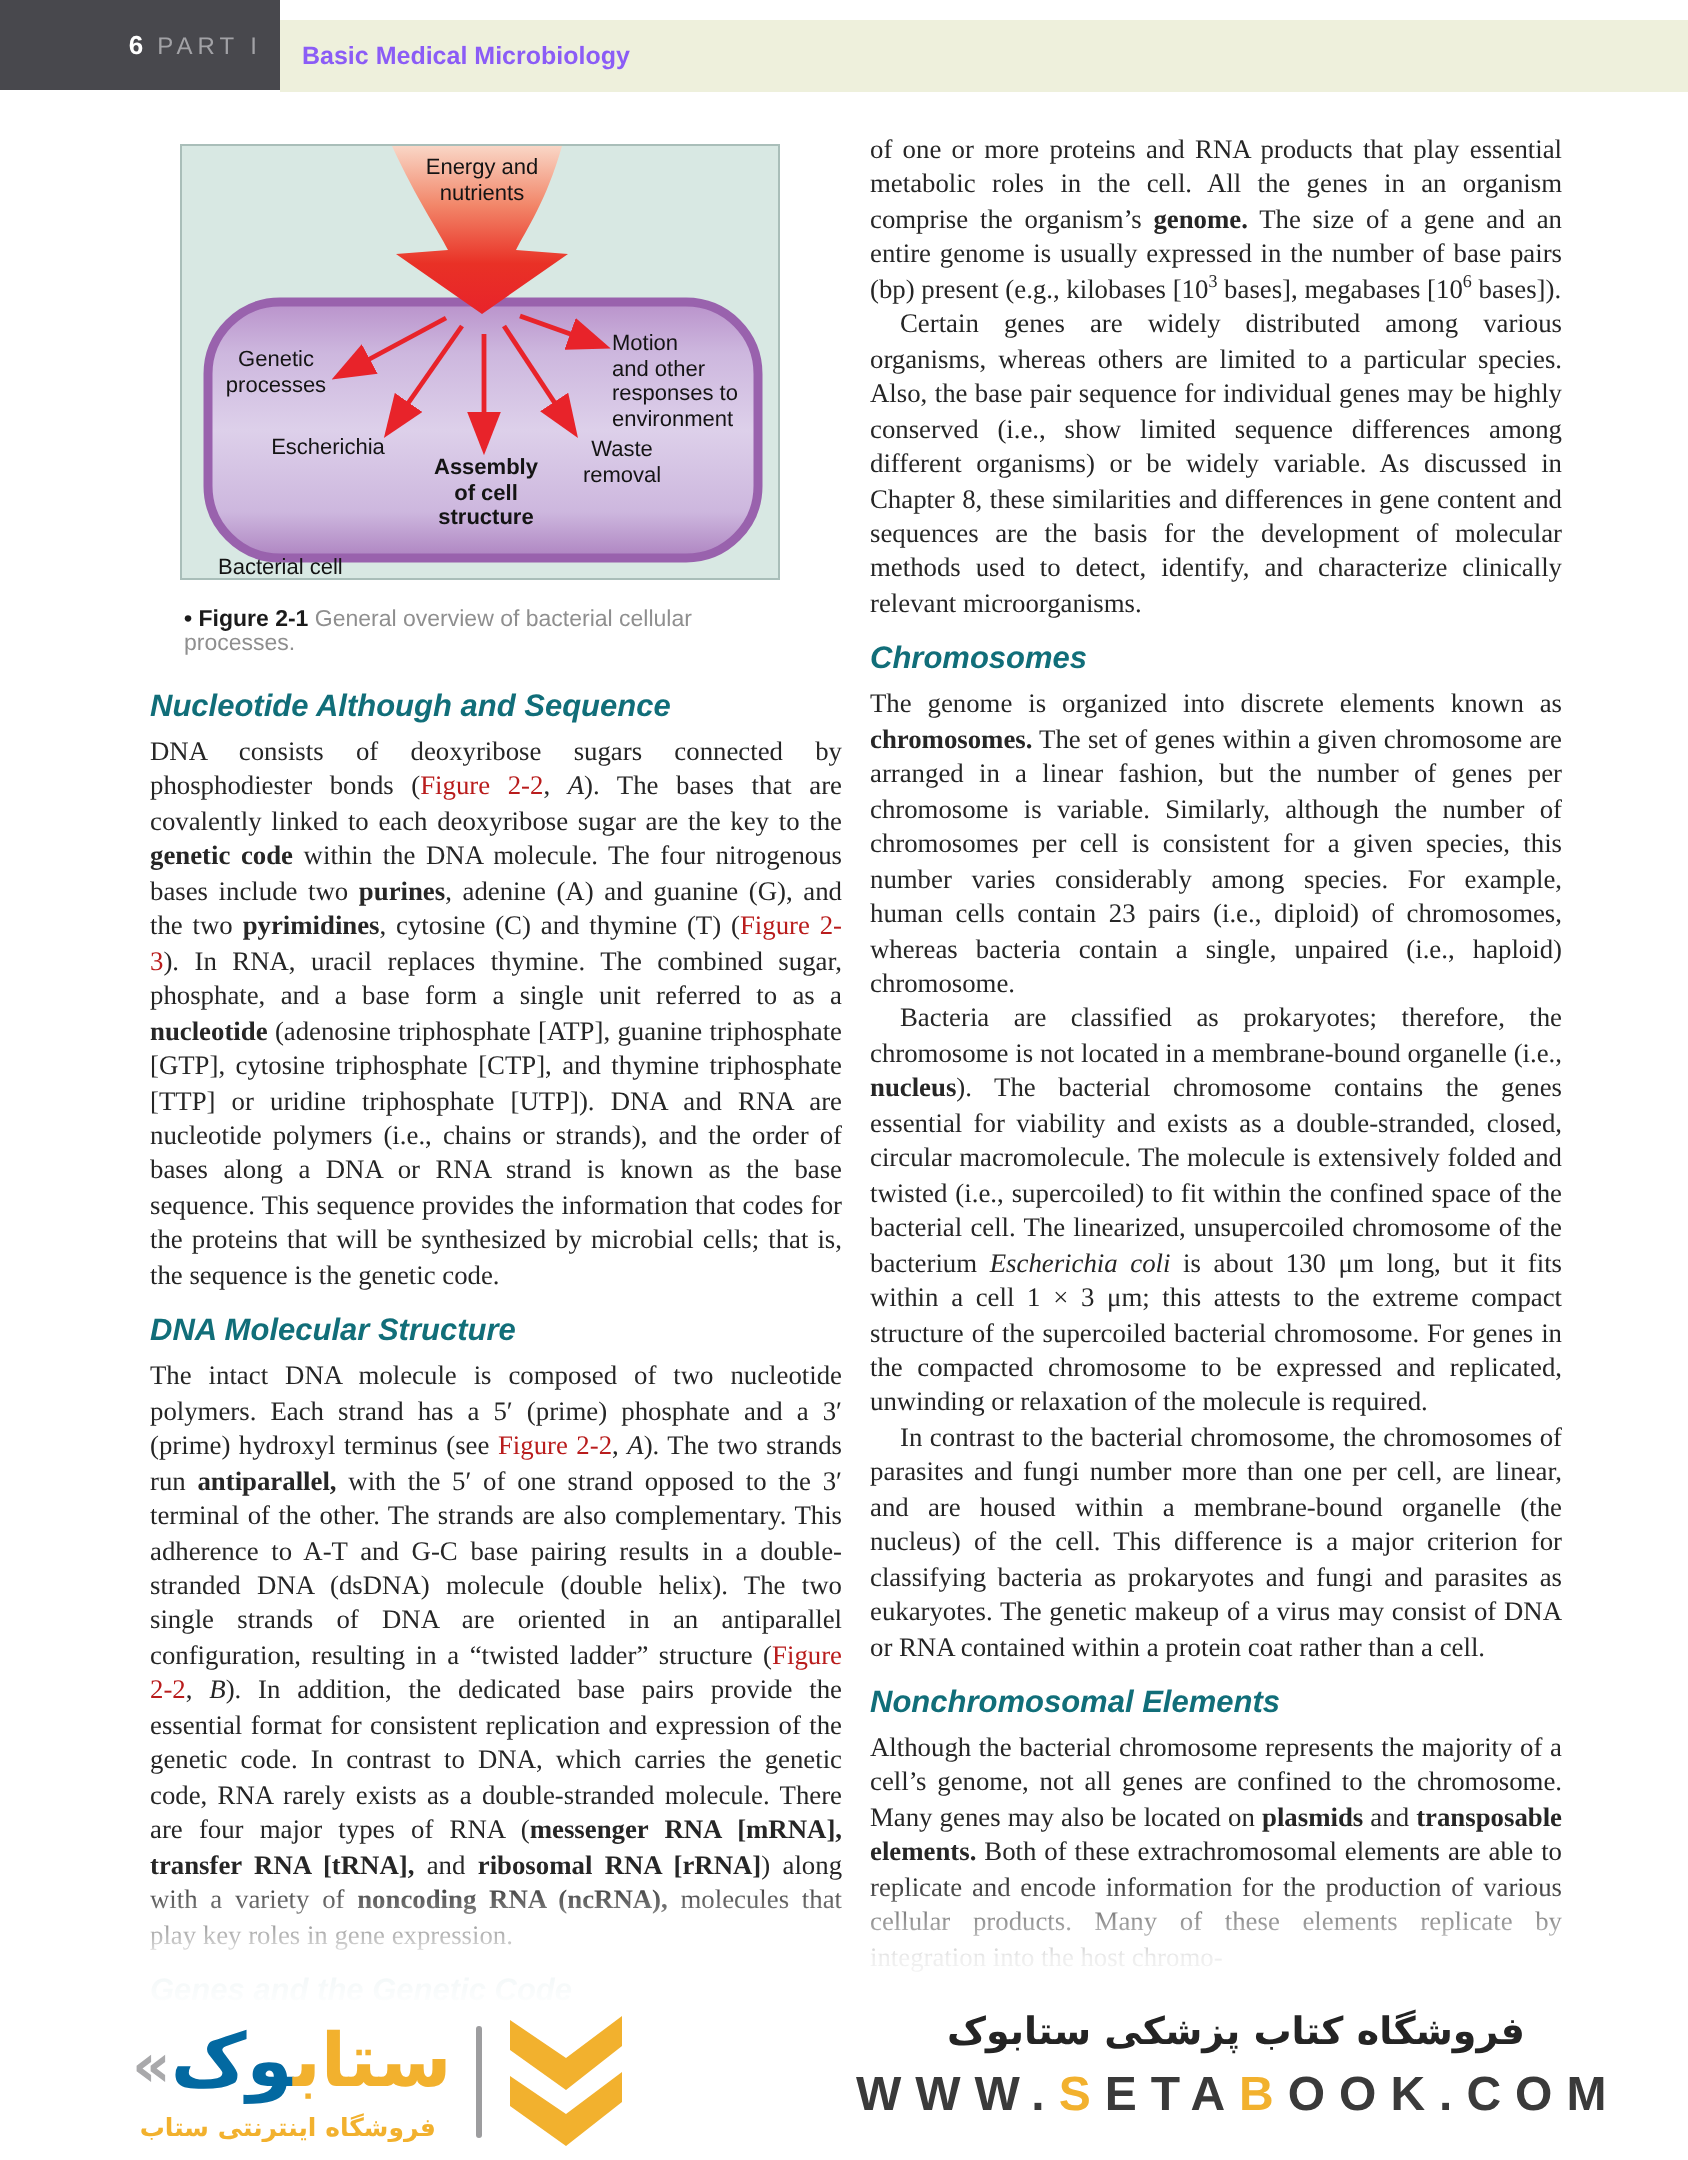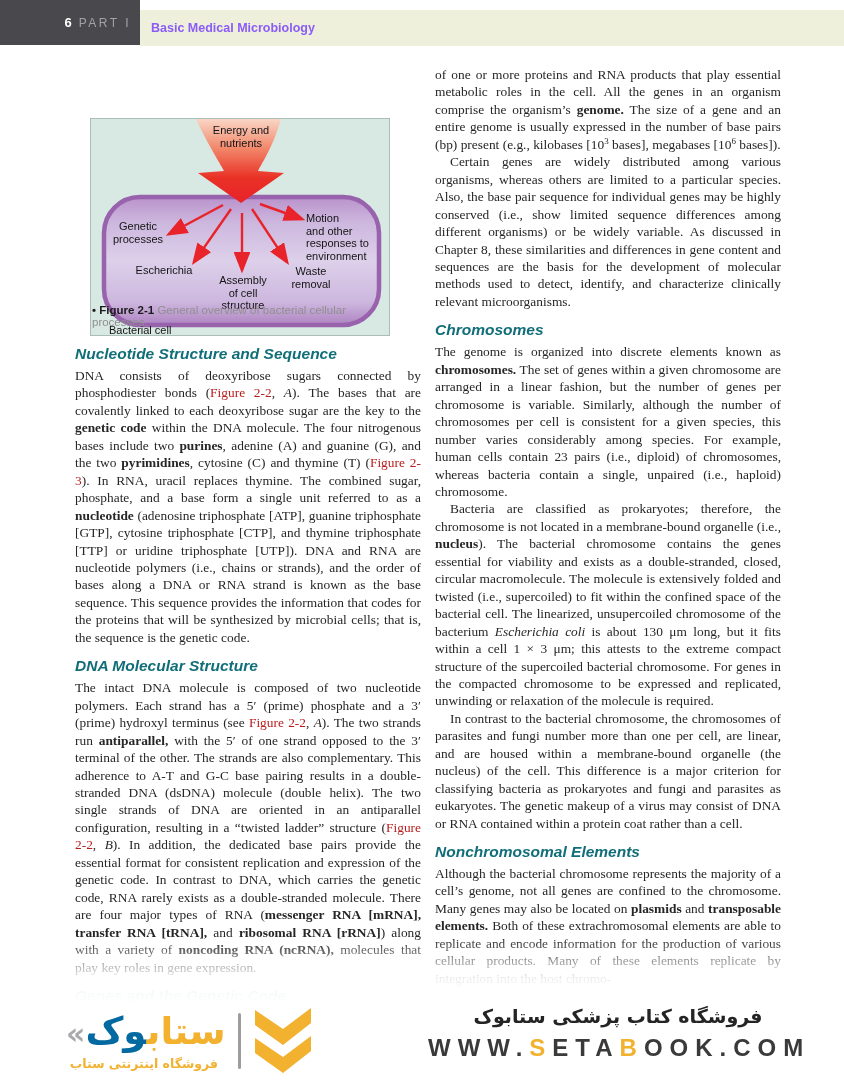--- a/index.html
+++ b/index.html
@@ -19,21 +19,21 @@
   .hdr-part { color:#a2a2a6; font:12px "Liberation Sans", sans-serif; letter-spacing:2.5px; }
   .hdr-strip {
     position:absolute; left:140px; top:10px; width:704px; height:36px;
     background:#eef0dc; display:flex; align-items:center; padding-left:11px;
   }
   .hdr-title { color:#8b5cf6; font:bold 12.5px "Liberation Sans", sans-serif; }
 
   
   .fig-panel {
     position:absolute; left:90px; top:72px; width:300px; height:218px;
-    background:#d8e8e3; border:1px solid #a9beb9;margin-top:46px;
+    background:#d8e8e3; border:1px solid #a9beb9;
   }
   .fig-panel svg { position:absolute; left:0; top:0; }
   .fig-label {
     position:absolute; font:11px/12.5px "Liberation Sans", sans-serif;
     color:#141414; white-space:pre-line; text-align:center;
   }
   .fig-caption {
     position:absolute; left:92px; top:304px; width:304px;
     font:11.5px "Liberation Sans", sans-serif; color:#8f8f8f;
   }
@@ -129,35 +129,35 @@
         <line x1="151" y1="94" x2="151" y2="151" marker-end="url(#ah)"></line>
         <line x1="161" y1="90" x2="196" y2="143" marker-end="url(#ah)"></line>
         <line x1="169" y1="85" x2="211" y2="100" marker-end="url(#ah)"></line>
       </g>
     </svg>
     <div class="fig-label" style="left:105px; top:5px; width:90px;">Energy and
 nutrients</div>
     <div class="fig-label" style="left:6px; top:101px; width:82px;">Genetic
 processes</div>
     <div class="fig-label" style="left:28px; top:145px; width:90px;">Escherichia</div>
-    <div class="fig-label" style="left:112px; top:155px; width:80px;">Assembly
+    <div class="fig-label" style="left:112px; top:155px; width:80px;font-weight:bold;">Assembly
 of cell
 structure</div>
     <div class="fig-label" style="left:186px; top:146px; width:68px;">Waste
 removal</div>
     <div class="fig-label" style="left:215px; top:93px; width:76px; text-align:left;">Motion
 and other
 responses to
 environment</div>
     <div class="fig-label" style="left:18px; top:205px; width:110px; text-align:left;">Bacterial cell</div>
   </div>
   <div class="fig-caption"><b>• </b><b>Figure 2-1</b><span> General overview of bacterial cellular processes.</span></div>
 
   <div class="col col-left">
-      <h3>Nucleotide Structure and Sequence</h3>
+      <h3>Nucleotide Although and Sequence</h3>
       <p><span>DNA consists of deoxyribose sugars connected by phosphodiester bonds (</span><span class="link">Figure 2-2</span><span>, </span><span class="i">A</span><span>). The bases that are covalently linked to each deoxyribose sugar are the key to the </span><span class="b">genetic code</span><span> within the DNA molecule. The four nitrogenous bases include two </span><span class="b">purines</span><span>, adenine (A) and guanine (G), and the two </span><span class="b">pyrimidines</span><span>, cytosine (C) and thymine (T) (</span><span class="link">Figure 2-3</span><span>). In RNA, uracil replaces thymine. The combined sugar, phosphate, and a base form a single unit referred to as a </span><span class="b">nucleotide</span><span> (adenosine triphosphate [ATP], guanine triphosphate [GTP], cytosine triphosphate [CTP], and thymine triphosphate [TTP] or uridine triphosphate [UTP]). DNA and RNA are nucleotide polymers (i.e., chains or strands), and the order of bases along a DNA or RNA strand is known as the base sequence. This sequence provides the information that codes for the proteins that will be synthesized by microbial cells; that is, the sequence is the genetic code.</span></p>
       <h3>DNA Molecular Structure</h3>
       <p><span>The intact DNA molecule is composed of two nucleotide polymers. Each strand has a 5′ (prime) phosphate and a 3′ (prime) hydroxyl terminus (see </span><span class="link">Figure 2-2</span><span>, </span><span class="i">A</span><span>). The two strands run </span><span class="b">antiparallel,</span><span> with the 5′ of one strand opposed to the 3′ terminal of the other. The strands are also complementary. This adherence to A-T and G-C base pairing results in a double-stranded DNA (dsDNA) molecule (double helix). The two single strands of DNA are oriented in an antiparallel configuration, resulting in a “twisted ladder” structure (</span><span class="link">Figure 2-2</span><span>, </span><span class="i">B</span><span>). In addition, the dedicated base pairs provide the essential format for consistent replication and expression of the genetic code. In contrast to DNA, which carries the genetic code, RNA rarely exists as a double-stranded molecule. There are four major types of RNA (</span><span class="b">messenger RNA [mRNA], transfer RNA [tRNA],</span><span> and </span><span class="b">ribosomal RNA [rRNA]</span><span>) along with a variety of </span><span class="b">noncoding RNA (ncRNA),</span><span> molecules that play key roles in gene expression.</span></p>
       <h3>Genes and the Genetic Code</h3>
     </div>
   <div class="col col-right">
       <p><span>of one or more proteins and RNA products that play essential metabolic roles in the cell. All the genes in an organism comprise the organism’s </span><span class="b">genome.</span><span> The size of a gene and an entire genome is usually expressed in the number of base pairs (bp) present (e.g., kilobases [10</span><sup>3</sup><span> bases], megabases [10</span><sup>6</sup><span> bases]).</span></p>
       <p class="indent"><span>Certain genes are widely distributed among various organisms, whereas others are limited to a particular species. Also, the base pair sequence for individual genes may be highly conserved (i.e., show limited sequence differences among different organisms) or be widely variable. As discussed in Chapter 8, these similarities and differences in gene content and sequences are the basis for the development of molecular methods used to detect, identify, and characterize clinically relevant microorganisms.</span></p>
       <h3>Chromosomes</h3>
       <p><span>The genome is organized into discrete elements known as </span><span class="b">chromosomes.</span><span> The set of genes within a given chromosome are arranged in a linear fashion, but the number of genes per chromosome is variable. Similarly, although the number of chromosomes per cell is consistent for a given species, this number varies considerably among species. For example, human cells contain 23 pairs (i.e., diploid) of chromosomes, whereas bacteria contain a single, unpaired (i.e., haploid) chromosome.</span></p>

